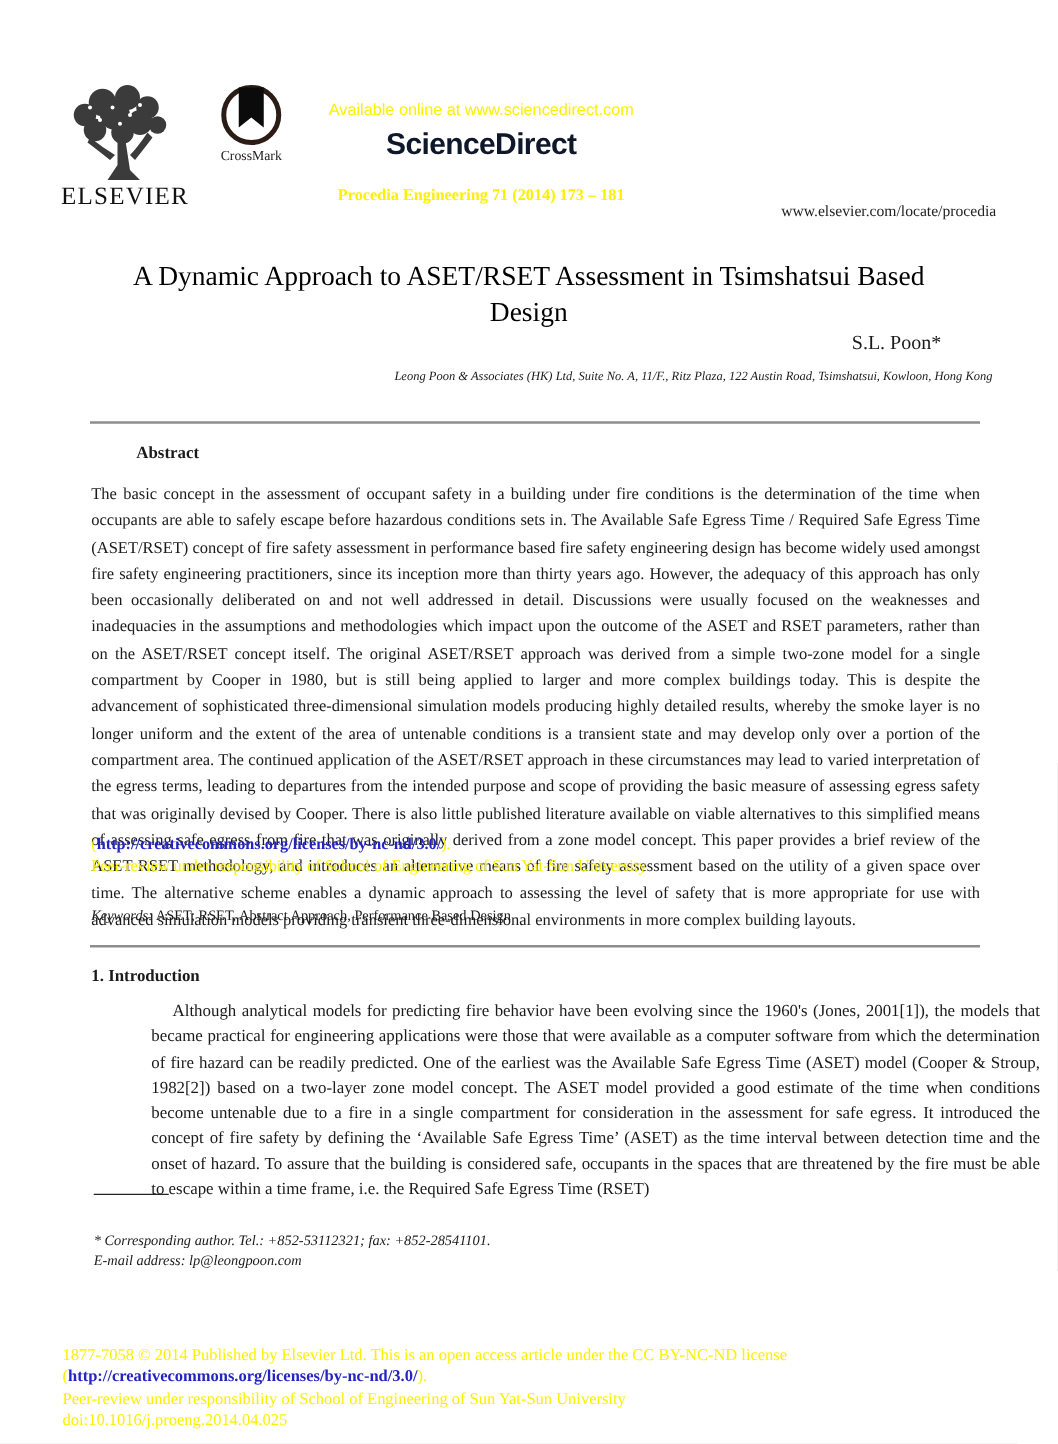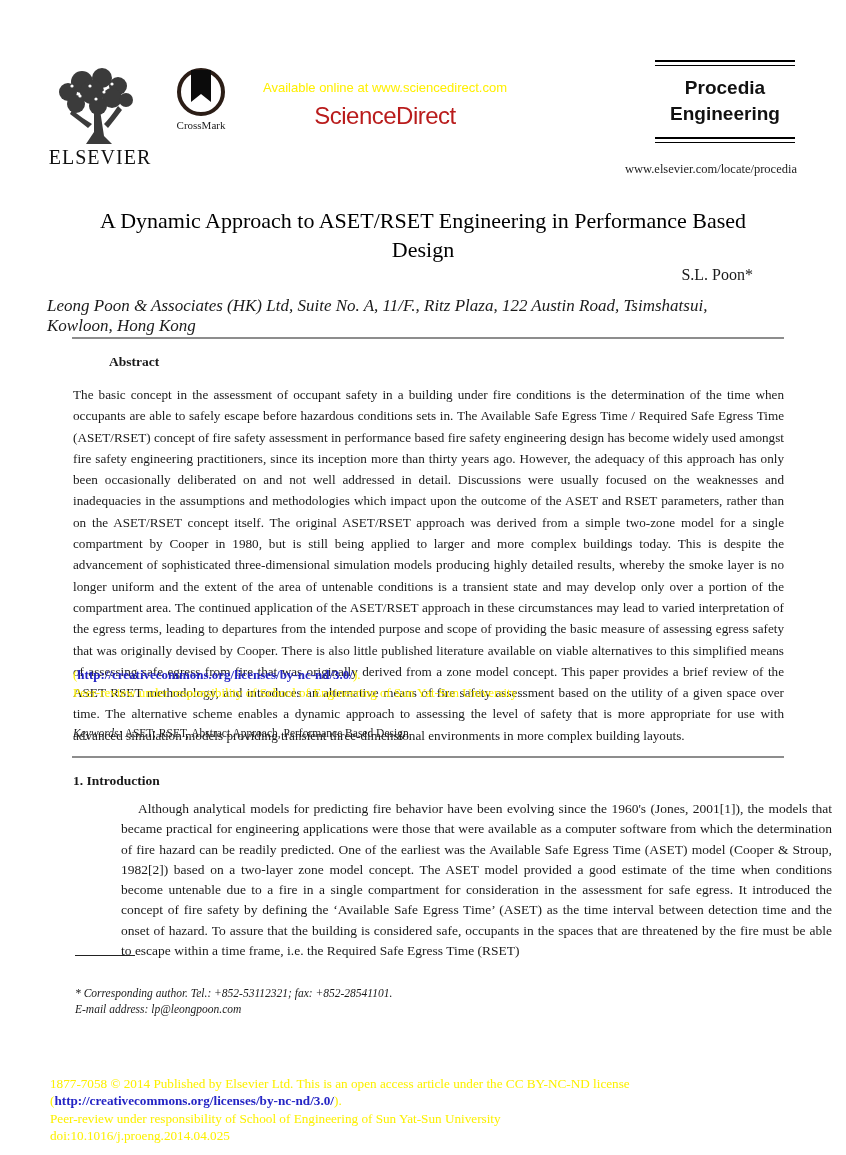--- a/index.html
+++ b/index.html
@@ -16,38 +16,38 @@
   
   .elsevier-logo { position:absolute; left:52px; top:66px; width:92px; height:82px; }
   .elsevier-word { position:absolute; left:40px; top:146px; width:120px; text-align:center;
     font-size:20px; letter-spacing:1px; color:#111; }
   .crossmark { position:absolute; left:170px; top:68px; width:62px; text-align:center; cursor:pointer; }
   .crossmark svg { display:block; margin:0 auto; }
   .crossmark-label { font-family:"Liberation Serif", serif; font-size:11px; color:#222; margin-top:3px; }
 
   .header-center { position:absolute; left:230px; top:64px; width:310px; text-align:center; }
   .avail-online { font-family:"Liberation Sans", sans-serif; font-size:13px; color:#ffef00;margin-top:16px; }
-  .sciencedirect { font-family:"Liberation Sans", sans-serif; font-size:24px; font-weight:normal;
-    letter-spacing:-0.5px; color:#b91c1c; margin-top:7px; }
+  .sciencedirect { font-family:"Liberation Sans", sans-serif; font-size:24px; font-weight:bold;
+    letter-spacing:-0.5px; color:#0f172a; margin-top:7px; }
   .citation { position:absolute; left:230px; top:148px; width:310px; text-align:center;
     font-size:13px; font-weight:bold; color:#fcf000; }
 
   .journal-box { position:absolute; left:655px; top:60px; width:140px; }
   .dbl-rule { height:6px; border-top:2.5px solid #000; border-bottom:1.5px solid #000; }
   .journal-name { text-align:center; font-family:"Liberation Sans", sans-serif;
     font-weight:bold; font-size:19px; line-height:26px; color:#111; padding:9px 0 10px 0; }
   .journal-url { position:absolute; left:612px; top:162px; width:185px; text-align:right;
     font-size:12.5px; color:#222; }
 
   
   .title { position:absolute; left:93px; top:206px; width:660px; text-align:center;
     font-size:22px; line-height:29px; color:#000; }
   .author { position:absolute; left:93px; top:266px; width:660px; text-align:right; font-size:16px; }
-  .affiliation { position:absolute; left:47px; top:296px; width:726px; text-align:left;
-    font-style:italic; font-size:17px; }
+  .affiliation { position:absolute; left:68px; top:296px; width:726px; text-align:right;
+    font-style:italic; font-size:10px; }
 
   
   .rule-gray { position:absolute; left:72px; width:712px; border-top:2px solid #8d8d8d; }
   .abstract-heading { position:absolute; left:73px; top:354px; font-size:13.5px; font-weight:bold;margin-left:36px; }
   .abstract-text { position:absolute; left:73px; top:384px; width:711px;
     font-size:13.2px; line-height:21.3px; text-align:justify; }
 
   .license { position:absolute; left:73px; top:666px; width:711px; font-size:13px; line-height:17.6px; }
   .yellow { color:#fcf000; }
   .cc-link { color:#2424c4; font-weight:bold; text-decoration:none; cursor:pointer; }
@@ -103,32 +103,25 @@
       <ellipse cx="25" cy="24" rx="22" ry="22" fill="none" stroke="#2b1d16" stroke-width="4"></ellipse>
       <path d="M15 2 L35 2 L35 34 L25 26 L15 34 Z" fill="#0b0b0b"></path>
     </svg>
     <div class="crossmark-label">CrossMark</div>
   </div>
 
   <div class="header-center">
     <div class="avail-online">Available online at www.sciencedirect.com</div>
     <div class="sciencedirect">ScienceDirect</div>
   </div>
+  <div class="citation">Procedia Engineering 71 (2014) 173 – 181</div>
 
-  <div class="journal-box">
-    <div class="dbl-rule"></div>
-    <div class="journal-name">
-      <span>Procedia</span><br>
-      <span>Engineering</span>
-    </div>
-    <div class="dbl-rule"></div>
-  </div>
   <div class="journal-url">www.elsevier.com/locate/procedia</div>
 
-  <div class="title">A Dynamic Approach to ASET/RSET Engineering in Performance Based Design</div>
+  <div class="title">A Dynamic Approach to ASET/RSET Assessment in Tsimshatsui Based Design</div>
   <div class="author">S.L. Poon*</div>
   <div class="affiliation">Leong Poon &amp; Associates (HK) Ltd, Suite No. A, 11/F., Ritz Plaza, 122 Austin Road, Tsimshatsui, Kowloon, Hong Kong</div>
 
   <div class="rule-gray" style="top:337px;"></div>
   <div class="abstract-heading">Abstract</div>
   <div class="abstract-text">The basic concept in the assessment of occupant safety in a building under fire conditions is the determination of the time when occupants are able to safely escape before hazardous conditions sets in.  The Available Safe Egress Time / Required Safe Egress Time (ASET/RSET) concept of fire safety assessment in performance based fire safety engineering design has become widely used amongst fire safety engineering practitioners, since its inception more than thirty years ago.  However, the adequacy of this approach has only been occasionally deliberated on and not well addressed in detail.  Discussions were usually focused on the weaknesses and inadequacies in the assumptions and methodologies which impact upon the outcome of the ASET and RSET parameters, rather than on the ASET/RSET concept itself.  The original ASET/RSET approach was derived from a simple two-zone model for a single compartment by Cooper in 1980, but is still being applied to larger and more complex buildings today.  This is despite the advancement of sophisticated three-dimensional simulation models producing highly detailed results, whereby the smoke layer is no longer uniform and the extent of the area of untenable conditions is a transient state and may develop only over a portion of the compartment area.  The continued application of the ASET/RSET approach in these circumstances may lead to varied interpretation of the egress terms, leading to departures from the intended purpose and scope of providing the basic measure of assessing egress safety that was originally devised by Cooper.  There is also little published literature available on viable alternatives to this simplified means of assessing safe egress from fire that was originally derived from a zone model concept.  This paper provides a brief review of the ASET RSET methodology, and introduces an alternative means of fire safety assessment based on the utility of a given space over time.  The alternative scheme enables a dynamic approach to assessing the level of safety that is more appropriate for use with advanced simulation models providing transient three-dimensional environments in more complex building layouts.</div>
 
   <div class="license">
     <div><span class="yellow">(</span><a class="cc-link">http://creativecommons.org/licenses/by-nc-nd/3.0/</a><span class="yellow">).</span></div>
     <div class="yellow">Peer-review under responsibility of School of Engineering of Sun Yat-Sun University</div>

